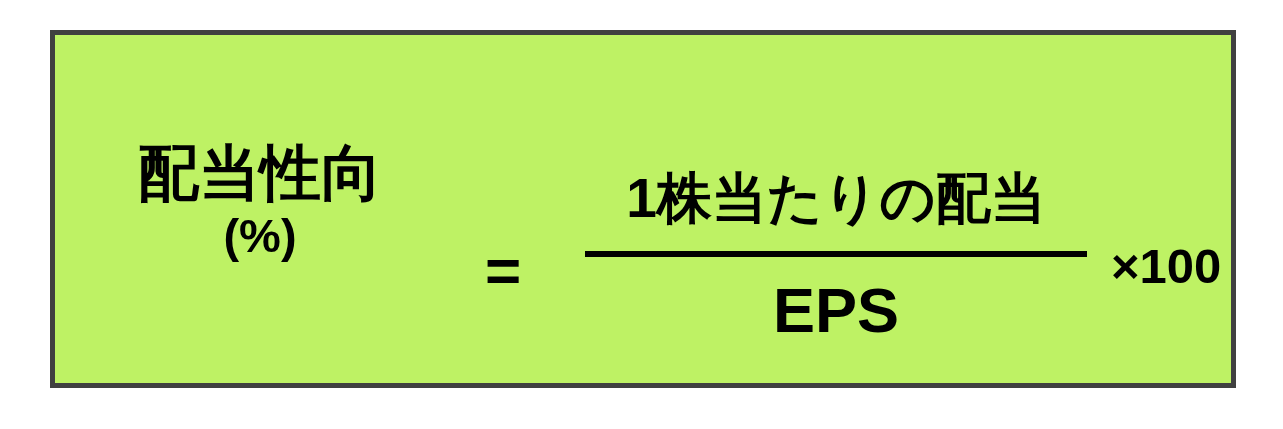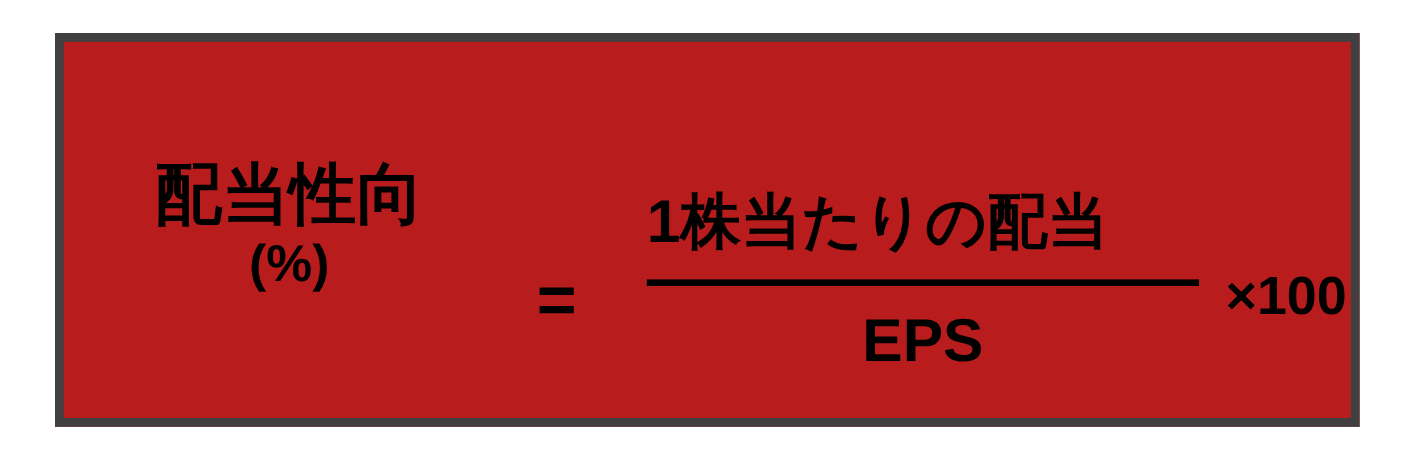--- a/index.html
+++ b/index.html
@@ -23,22 +23,22 @@
   }
 
   
   #formula-frame {
     position: absolute;
     left: 50px;
     top: 30px;
     width: 1186px;
     height: 358px;
     box-sizing: border-box;
-    border: 8px solid #404040;
-    background: #b91c1c;
+    border: 5px solid #404040;
+    background: #bef264;
   }
 
   
   #lhs-block {
     position: absolute;
     left: 55px;
     top: 108px;
     width: 300px;
     text-align: center;
     line-height: 1.0;
@@ -69,34 +69,35 @@
   }
 
   
   #fraction-block {
     position: absolute;
     left: 530px;
     top: 136px;
     width: 502px;
   }
   #fraction-numerator {
+    text-align: center;
     font-size: 55px;
     font-weight: 700;
     line-height: 1.0;
     white-space: nowrap;
   }
   #fraction-bar {
     width: 502px;
     height: 6px;
     background: #000000;
     margin: 25px 0 0 0;
   }
   #fraction-denominator {
     text-align: center;
-    font-size: 55px;
+    font-size: 63px;
     font-weight: 700;
     line-height: 1.0;
     margin-top: 22px;
     white-space: nowrap;
   }
 
   
   #multiplier {
     position: absolute;
     left: 1056px;

